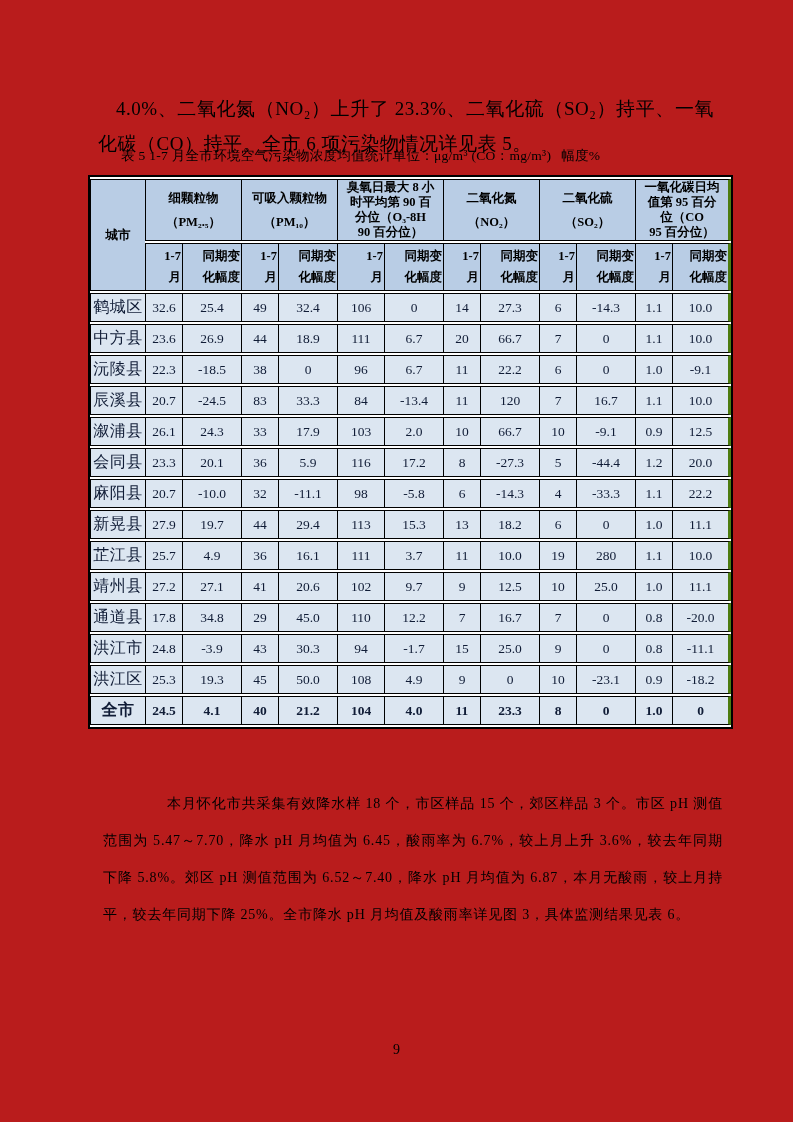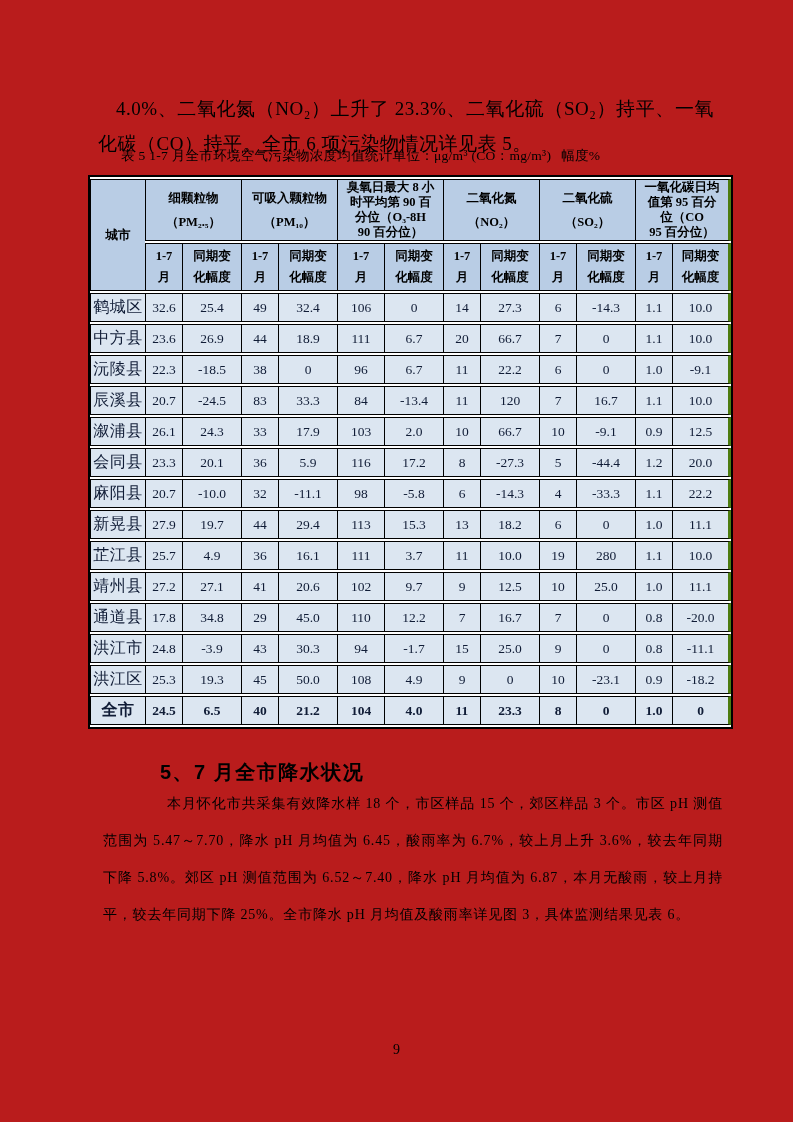--- a/index.html
+++ b/index.html
@@ -34,21 +34,21 @@
     border:1px solid #000; border-right:none;
     text-align:center; vertical-align:middle; overflow:hidden;
     padding:0 1px;
   }
   th:last-child, td:last-child { border-right:3px solid #4d7c0f; }
 
   thead th { background:#b9cde5; font-weight:bold; white-space:pre-line; }
   tr.row-pollutants th { height:58px; font-size:12.5px; line-height:15px; }
   tr.row-pollutants th.h2 { line-height:24px; }
   th.corner { font-size:13.5px; line-height:18px; }
-  tr.row-subcols th { height:46px; font-size:12.5px; line-height:21px; }
+  tr.row-subcols th { height:46px; font-size:12.5px; line-height:21px;text-align:right; }
 
   tbody td { background:#dce6f1; height:27px; font-size:13.5px; color:#101c36; }
   tbody td.city { font-size:16px; letter-spacing:0.5px; }
   tbody tr.summary td { font-weight:bold; }
 
   .section-heading {
     position:absolute; top:742px; left:160px;
     font-family:"Liberation Sans","DejaVu Sans",sans-serif;
     font-size:20px; font-weight:bold; letter-spacing:1.5px;
   }
@@ -328,34 +328,33 @@
           <td>9</td>
           <td>0</td>
           <td>10</td>
           <td>-23.1</td>
           <td>0.9</td>
           <td>-18.2</td>
         </tr>
         <tr class="summary">
           <td class="city">全市</td>
           <td>24.5</td>
-          <td>6.5</td>
+          <td>4.1</td>
           <td>40</td>
           <td>21.2</td>
           <td>104</td>
           <td>4.0</td>
           <td>11</td>
           <td>23.3</td>
           <td>8</td>
           <td>0</td>
           <td>1.0</td>
           <td>0</td>
         </tr>
       </tbody>
   </table>
 
-  <h2 class="section-heading">5、7 月全市降水状况</h2>
 
   <p class="body-paragraph">本月怀化市共采集有效降水样 18 个，市区样品 15 个，郊区样品 3 个。市区 pH 测值范围为 5.47～7.70，降水 pH 月均值为 6.45，酸雨率为 6.7%，较上月上升 3.6%，较去年同期下降 5.8%。郊区 pH 测值范围为 6.52～7.40，降水 pH 月均值为 6.87，本月无酸雨，较上月持平，较去年同期下降 25%。全市降水 pH 月均值及酸雨率详见图 3，具体监测结果见表 6。</p>
 
   <div class="page-number">9</div>
 
 </div>
 
 </body></html>

